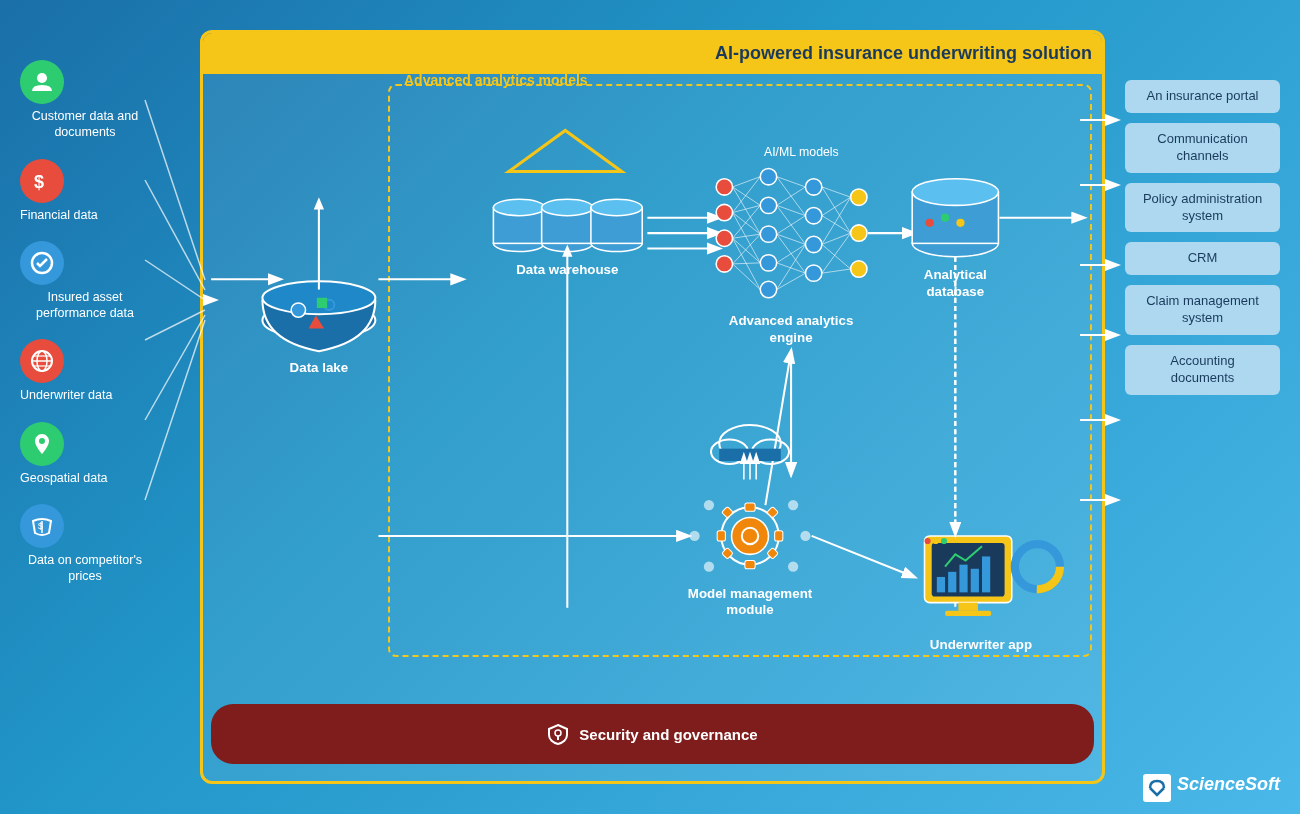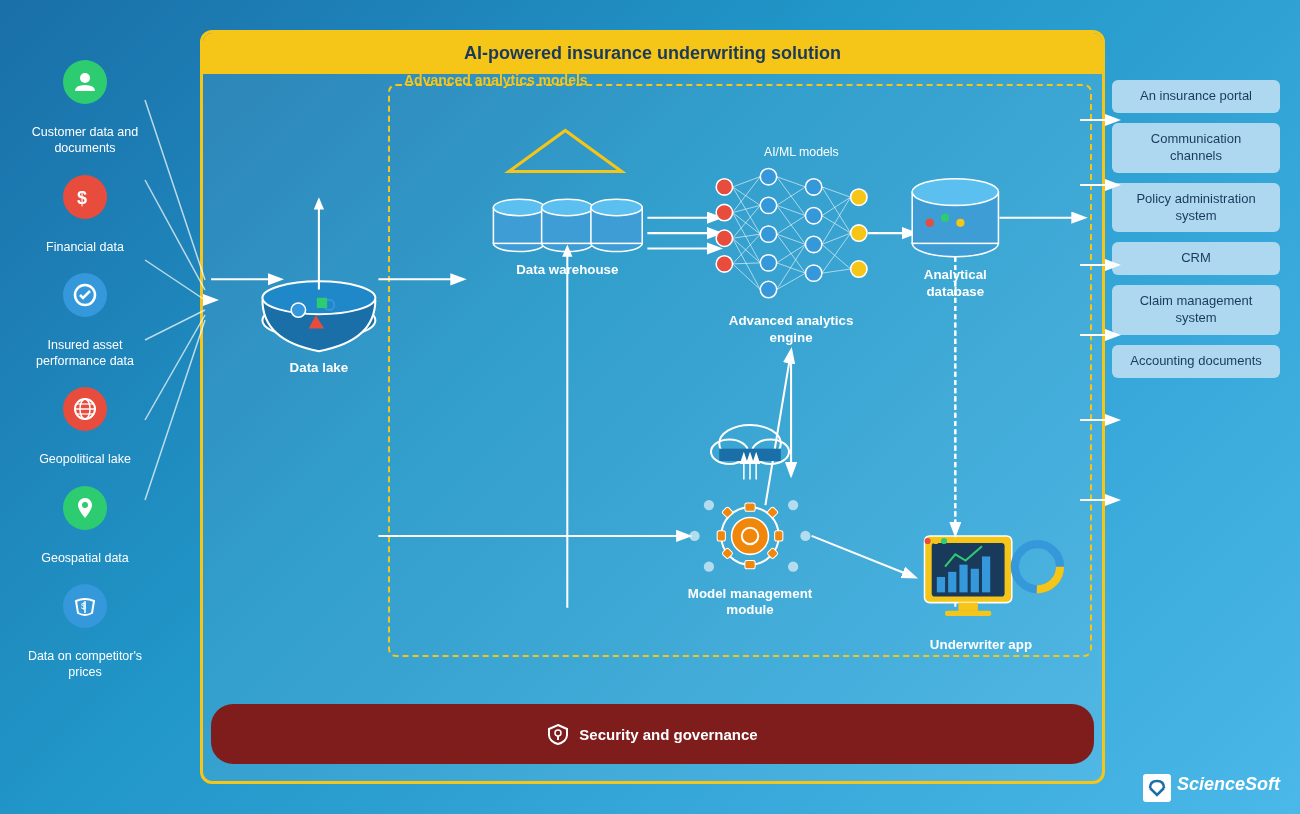--- a/index.html
+++ b/index.html
@@ -18,22 +18,22 @@
       left: 20px;
       top: 60px;
       display: flex;
       flex-direction: column;
       gap: 18px;
       align-items: center;
     }
     .input-item {
       display: flex;
       flex-direction: column;
-      align-items: center;
-      gap: 20px;
+      align-items: flex-start;
+      gap: 4px;
       width: 130px;
     }
     .input-icon {
       width: 44px;
       height: 44px;
       border-radius: 50%;
       display: flex;
       align-items: center;
       justify-content: center;
       font-size: 20px;
@@ -53,21 +53,21 @@
       top: 80px;
       display: flex;
       flex-direction: column;
       gap: 10px;
       align-items: flex-start;
     }
     .output-item {
       background: #add8f0;
       border-radius: 6px;
       padding: 8px 12px;
-      width: 168px;
+      width: 155px;
       text-align: center;
       font-size: 13px;
       font-weight: 500;
       color: #1a3a5c;
       line-height: 1.3;
     }
 
     
     .main-diagram {
       position: absolute;
@@ -77,21 +77,21 @@
       bottom: 30px;
       border: 3px solid #f5c518;
       border-radius: 12px;
       background: rgba(255,255,255,0.08);
     }
 
     
     .title-bar {
       background: #f5c518;
       border-radius: 9px 9px 0 0;
-      text-align: center;
+      text-align: right;
       padding: 10px;
       font-size: 18px;
       font-weight: bold;
       color: #1a3a5c;
     }
 
     
     .diagram-content {
       position: relative;
       height: calc(100% - 50px);
@@ -206,21 +206,21 @@
   <div class="input-item">
     <div class="input-icon" style="background:#e74c3c;">
       <svg width="26" height="26" viewBox="0 0 26 26" fill="none" stroke="white" stroke-width="2">
         <circle cx="13" cy="13" r="10"></circle>
         <ellipse cx="13" cy="13" rx="5" ry="10" stroke="white" stroke-width="1.5"></ellipse>
         <line x1="3" y1="13" x2="23" y2="13" stroke="white" stroke-width="1.5"></line>
         <line x1="5" y1="8" x2="21" y2="8" stroke="white" stroke-width="1.2"></line>
         <line x1="5" y1="18" x2="21" y2="18" stroke="white" stroke-width="1.2"></line>
       </svg>
     </div>
-    <div class="input-label">Geopolitical lake</div>
+    <div class="input-label">Underwriter data</div>
   </div>
 
   <div class="input-item">
     <div class="input-icon" style="background:#2ecc71;">
       <svg width="26" height="26" viewBox="0 0 26 26" fill="white">
         <path d="M13 3 C9 3 6 6.5 6 10 C6 15 13 23 13 23 C13 23 20 15 20 10 C20 6.5 17 3 13 3Z"></path>
         <circle cx="13" cy="10" r="3" fill="#2ecc71"></circle>
       </svg>
     </div>
     <div class="input-label">Geospatial data</div>

